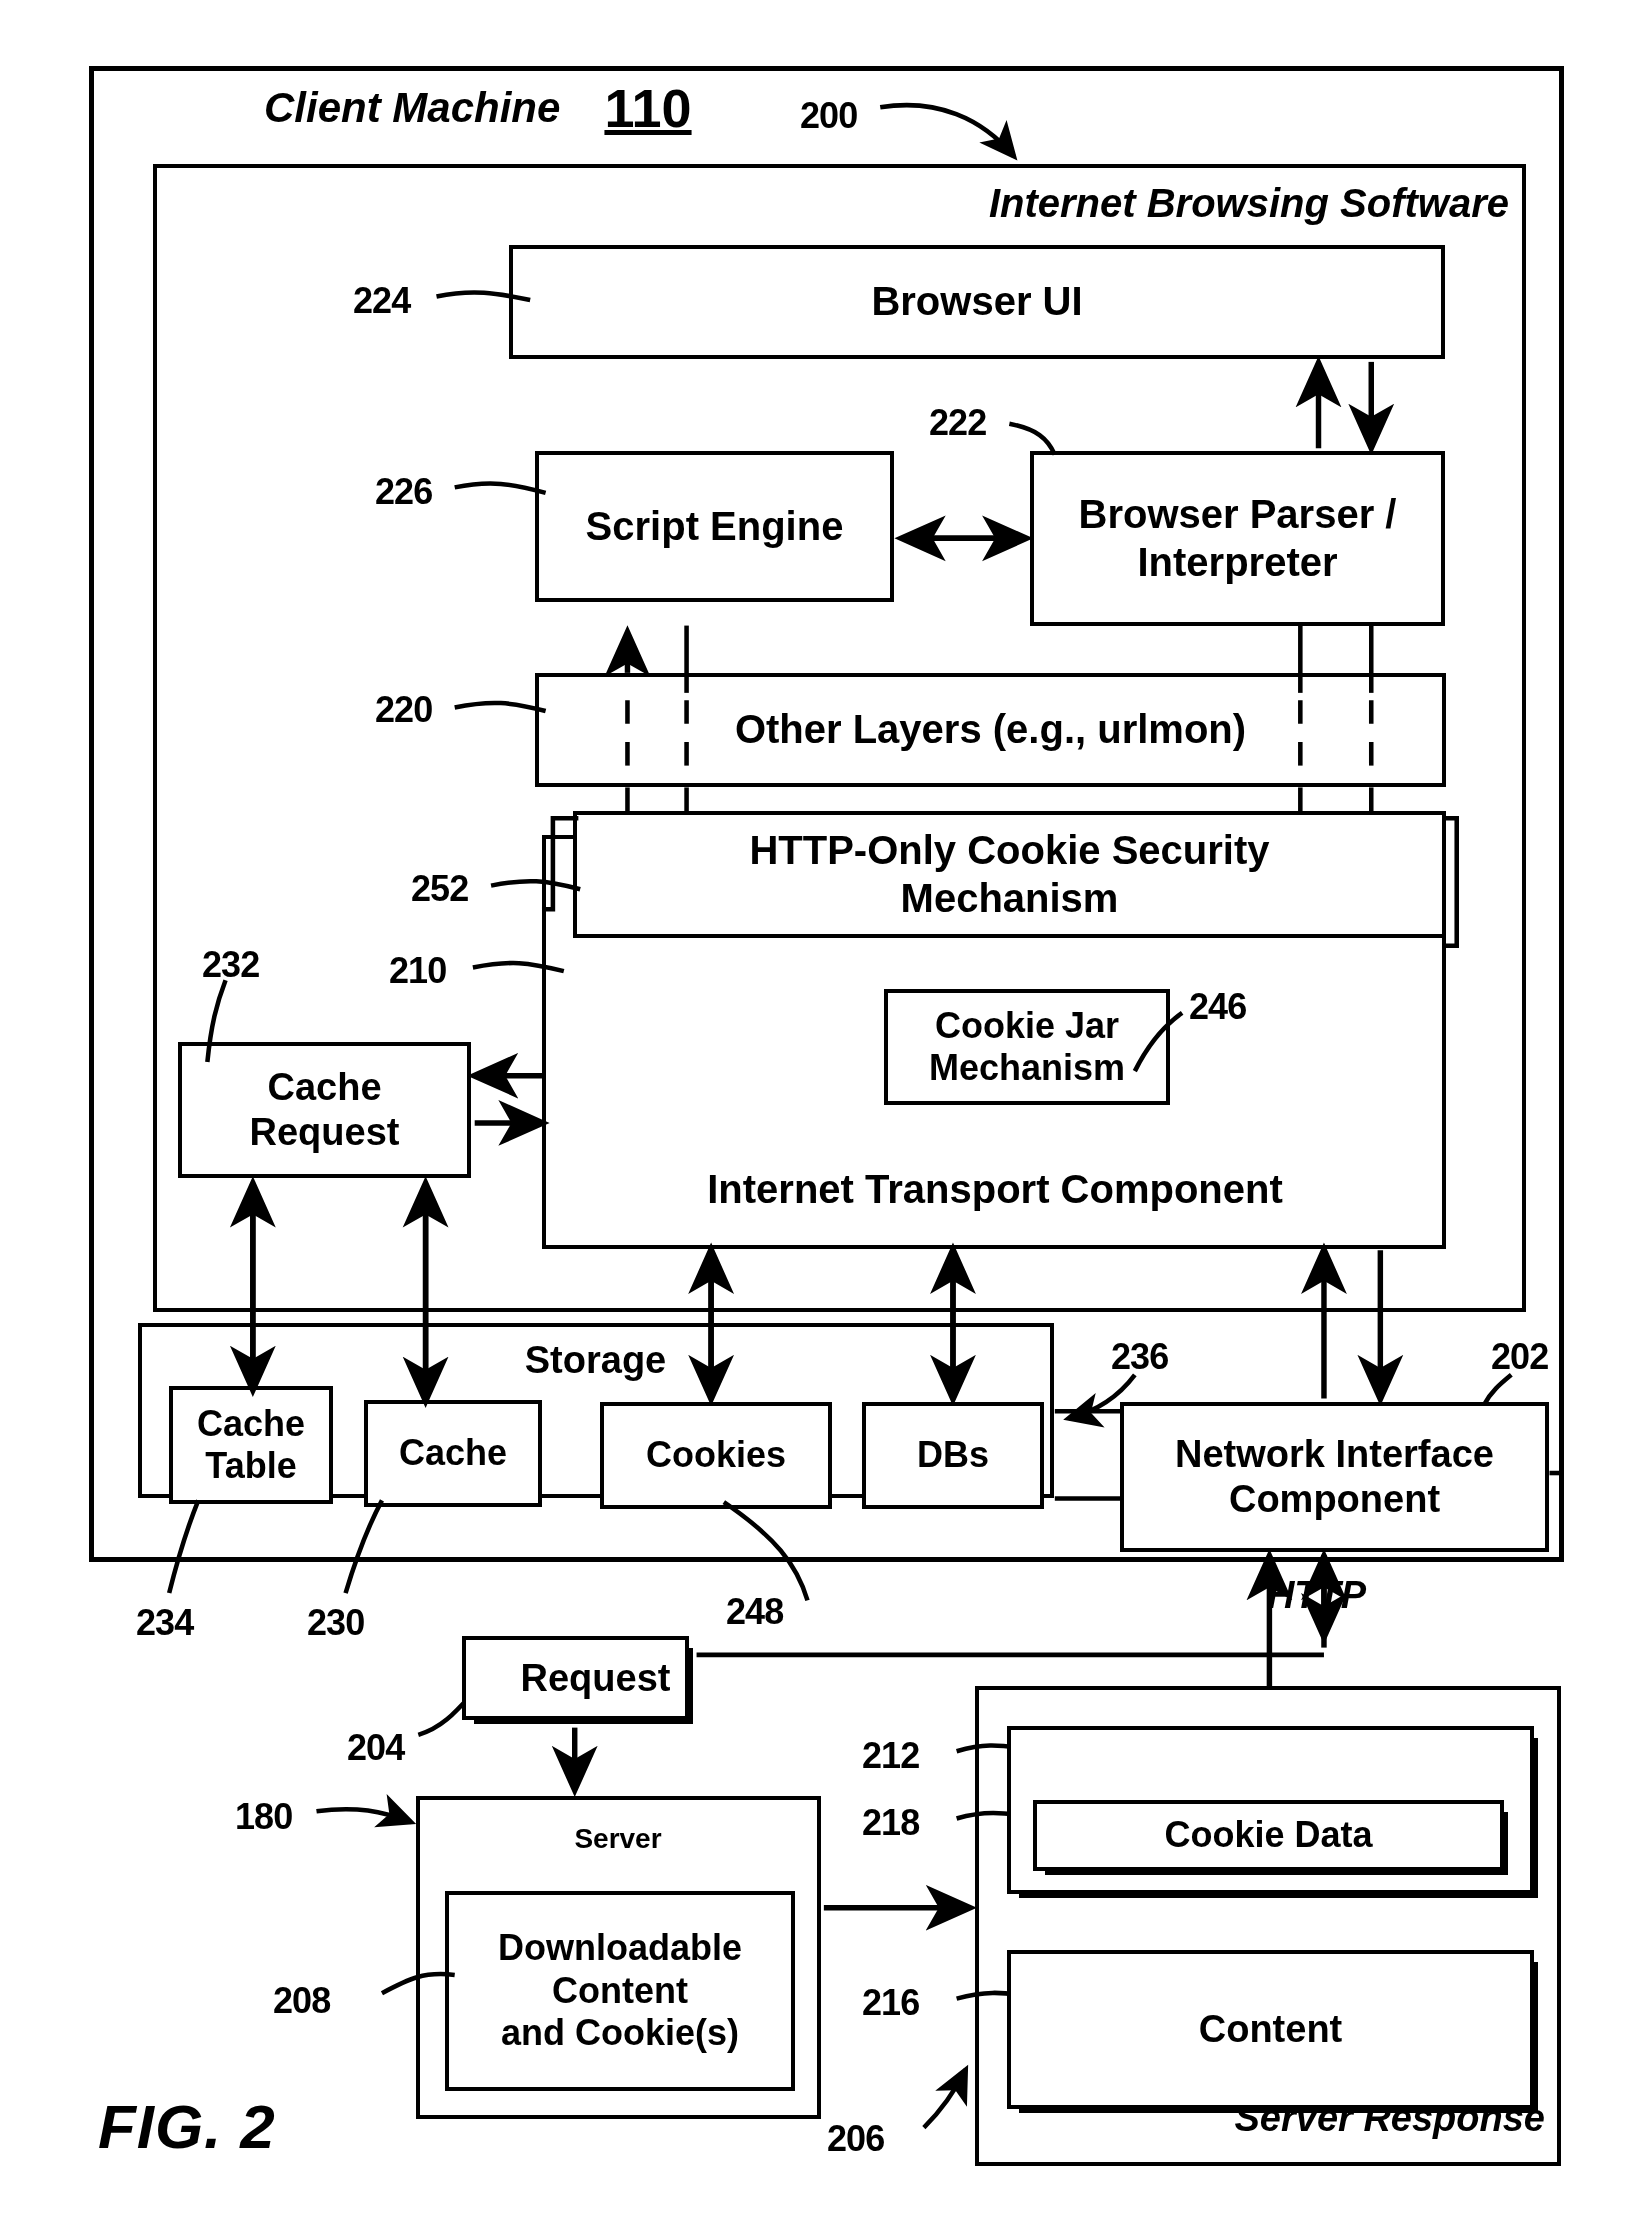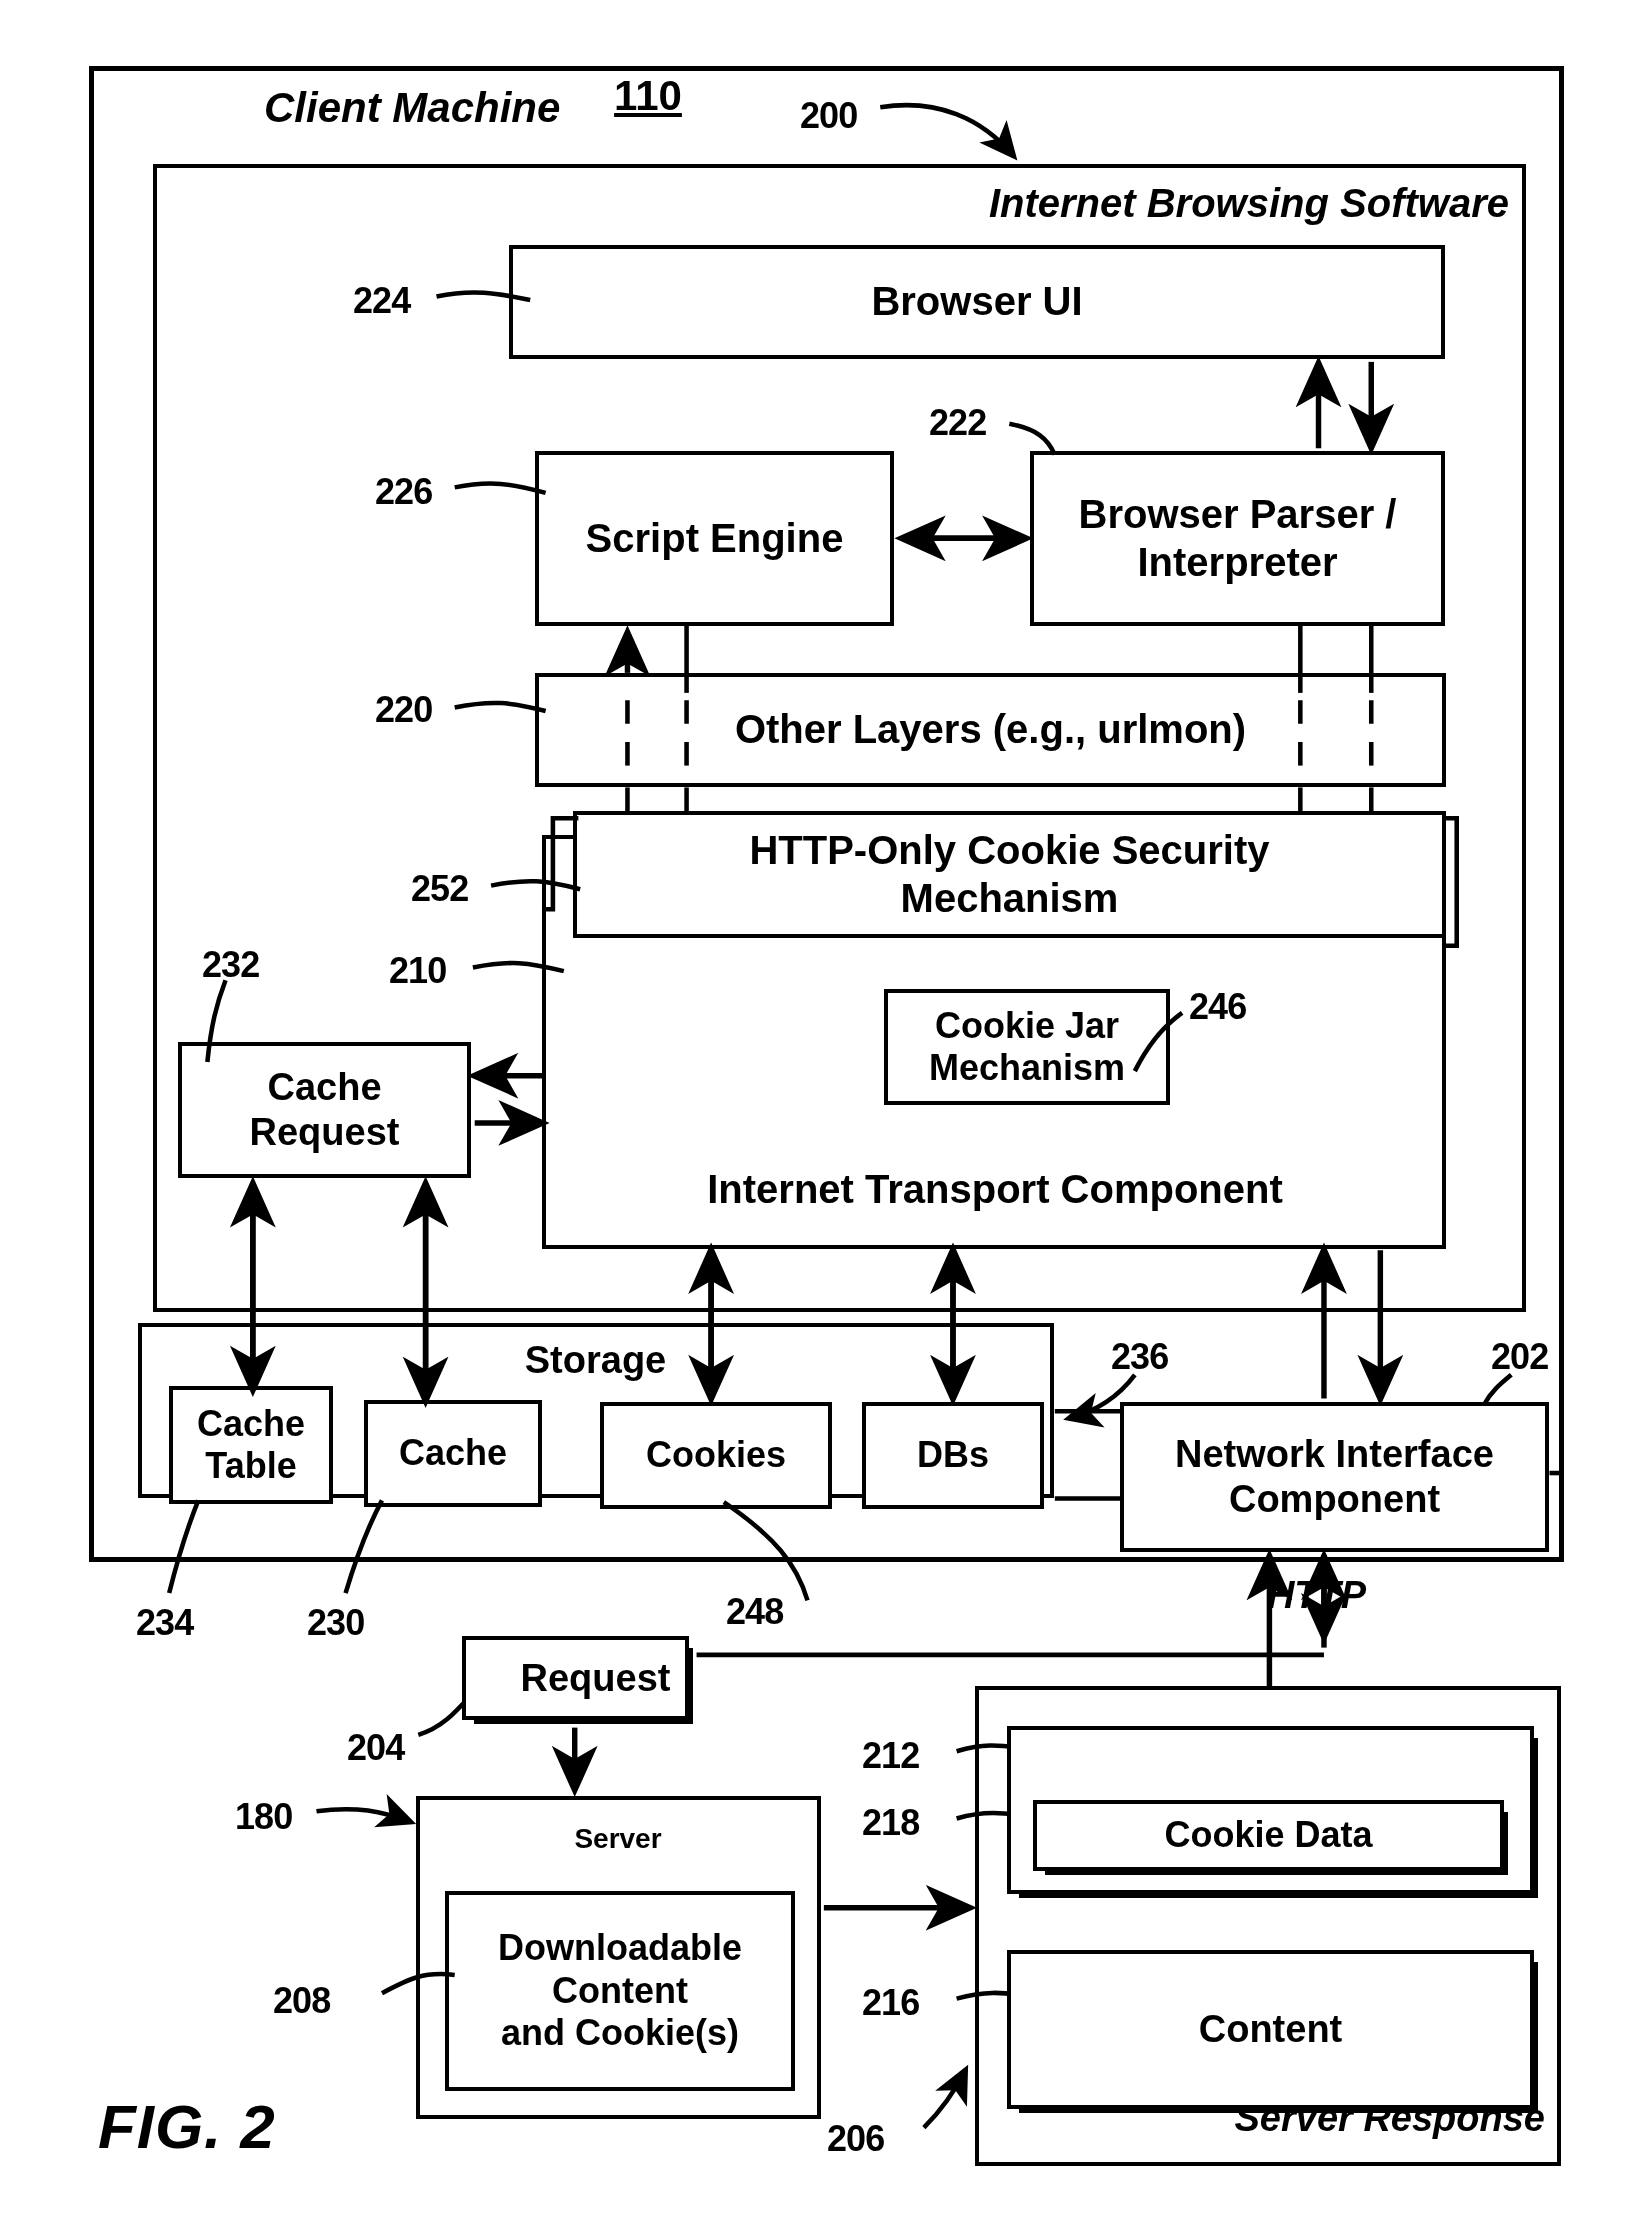--- a/index.html
+++ b/index.html
@@ -82,34 +82,34 @@
 </style>
 </head>
 <body>
 
 <div id="page">
 
   <div class="box" style="left:89px; top:66px; width:1475px; height:1496px; border-width:5.5px;"></div>
 
   <div class="plain ital" style="left:264px; top:82px; width:345px; height:51px; font-size:42px; justify-content:flex-start;">Client Machine</div>
 
-  <div class="plain underline-num" style="left:607px; top:70px; width:82px; height:51px; font-size:42px;">110</div>
+  <div class="plain underline-num" style="left:607px; top:82px; width:82px; height:51px; font-size:54px;">110</div>
 
   <div class="box" style="left:153px; top:164px; width:1373px; height:1148px; border-width:4.5px;"></div>
 
   <div class="plain ital" style="left:964px; top:178px; width:545px; height:51px; font-size:40px; justify-content:flex-end;">Internet Browsing Software</div>
 
   <div class="refnum" style="left:800px; top:95px;">200</div>
 
   <div class="box" style="left:509px; top:245px; width:936px; height:114px; font-size:40px;">
     <span>Browser UI</span>
   </div>
   <div class="refnum" style="left:353px; top:280px;">224</div>
 
-  <div class="box" style="left:535px; top:451px; width:359px; height:175px; font-size:40px;">
+  <div class="box" style="left:535px; top:451px; width:359px; height:151px; font-size:40px;">
     <span>Script Engine</span>
   </div>
   <div class="refnum" style="left:375px; top:471px;">226</div>
 
   <div class="box" style="left:1030px; top:451px; width:415px; height:175px; font-size:40px; flex-direction:column;">
     <span>Browser Parser /</span>
     <span>Interpreter</span>
   </div>
   <div class="refnum" style="left:929px; top:402px;">222</div>
 

